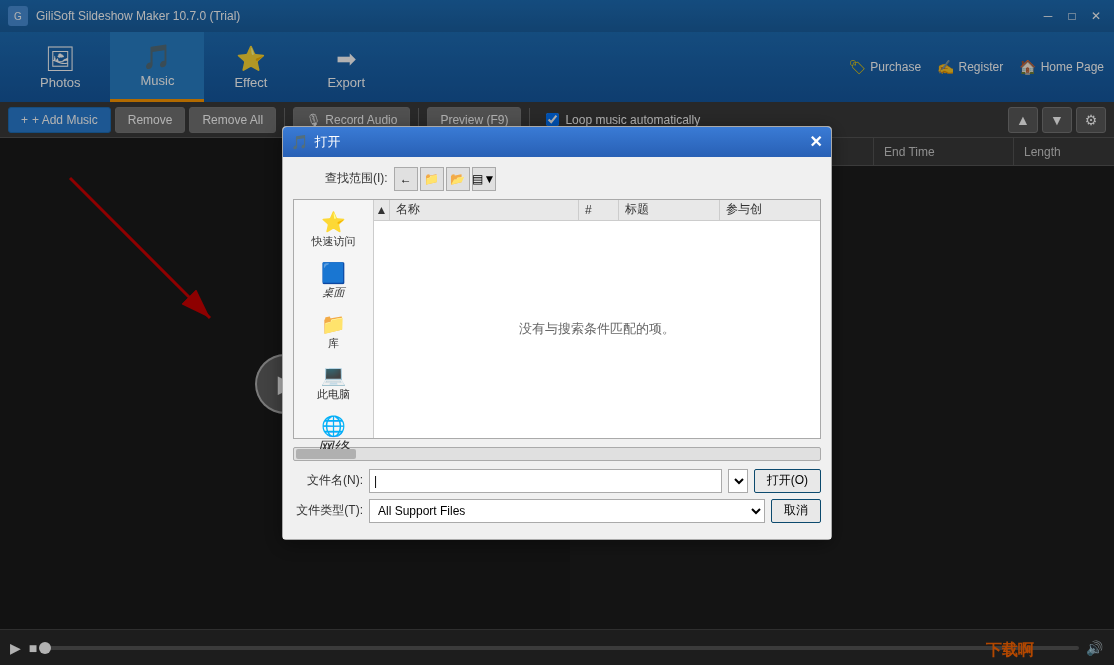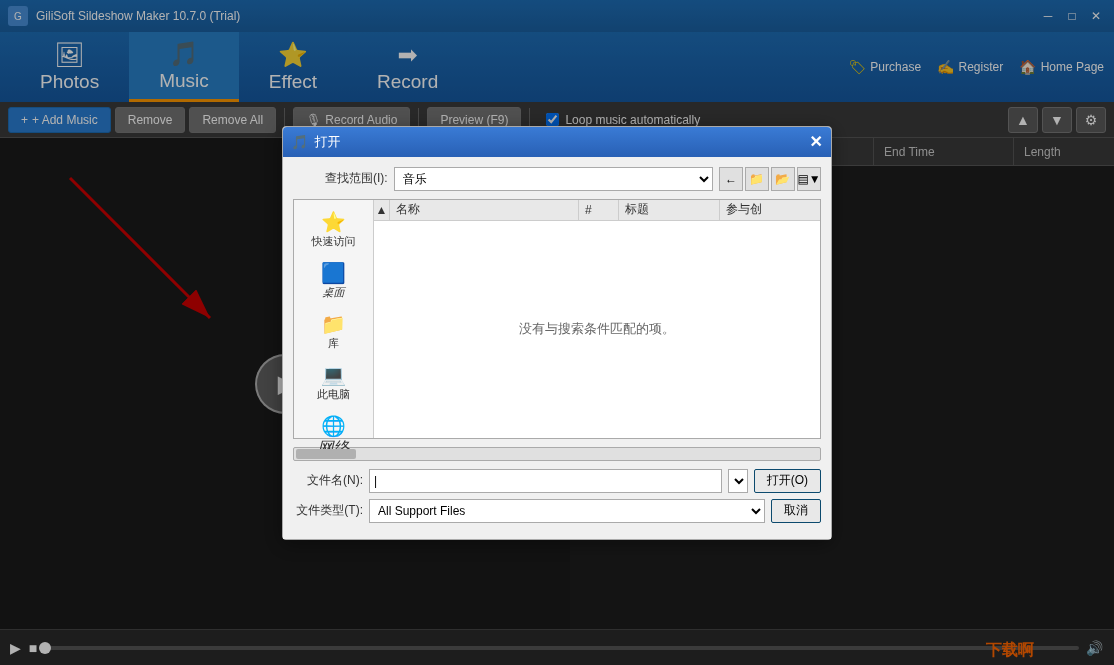--- a/index.html
+++ b/index.html
@@ -35,21 +35,21 @@
       justify-content: center;
       padding: 8px 30px;
       color: white;
       cursor: pointer;
       height: 70px;
       border-bottom: none;
       font-size: 13px;
     }
     .nav-tab.active { background: #2980c8; border-bottom: 3px solid #ff9900; }
     .nav-tab-icon { font-size: 24px; margin-bottom: 2px; }
-    .nav-tab-label { font-size: 19px; }
+    .nav-tab-label { font-size: 13px; }
 
     .nav-right { display: flex; align-items: center; gap: 16px; }
     .nav-right-btn { display: flex; align-items: center; gap: 4px; color: white; font-size: 12px; cursor: pointer; text-decoration: none; }
     .purchase-icon { color: #ffd700; font-size: 14px; }
     .register-icon { color: #ff6b6b; font-size: 14px; }
     .homepage-icon { color: white; font-size: 14px; }
 
     
     .toolbar {
       background: #3a3a3a;
@@ -275,21 +275,21 @@
     <div class="nav-tab active">
       <span class="nav-tab-icon">🎵</span>
       <span class="nav-tab-label">Music</span>
     </div>
     <div class="nav-tab">
       <span class="nav-tab-icon">⭐</span>
       <span class="nav-tab-label">Effect</span>
     </div>
     <div class="nav-tab">
       <span class="nav-tab-icon">➡</span>
-      <span class="nav-tab-label">Record</span>
+      <span class="nav-tab-label">Export</span>
     </div>
   </div>
   <div class="nav-right">
     <a class="nav-right-btn">
       <span class="purchase-icon">🏷</span>
       <span>Purchase</span>
     </a>
     <a class="nav-right-btn">
       <span class="register-icon">✍</span>
       <span>Register</span>
@@ -388,23 +388,20 @@
     <div class="dialog-title-bar">
       <span class="dialog-title-icon">🎵</span>
       <span class="dialog-title-text">打开</span>
       <button class="dialog-close-btn">✕</button>
     </div>
 
     <div class="dialog-body">
 
       <div class="dialog-row">
         <span class="dialog-label">查找范围(I):</span>
-        <select class="dialog-select">
-          <option>音乐</option>
-        </select>
         <div class="dialog-nav-btns">
           <div class="dialog-nav-btn">←</div>
           <div class="dialog-nav-btn">📁</div>
           <div class="dialog-nav-btn">📂</div>
           <div class="dialog-nav-btn">▤▼</div>
         </div>
       </div>
 
       <div style="display:flex; gap:0; border:1px solid #aaa; height:240px; background:white; margin-bottom:8px;">
 

